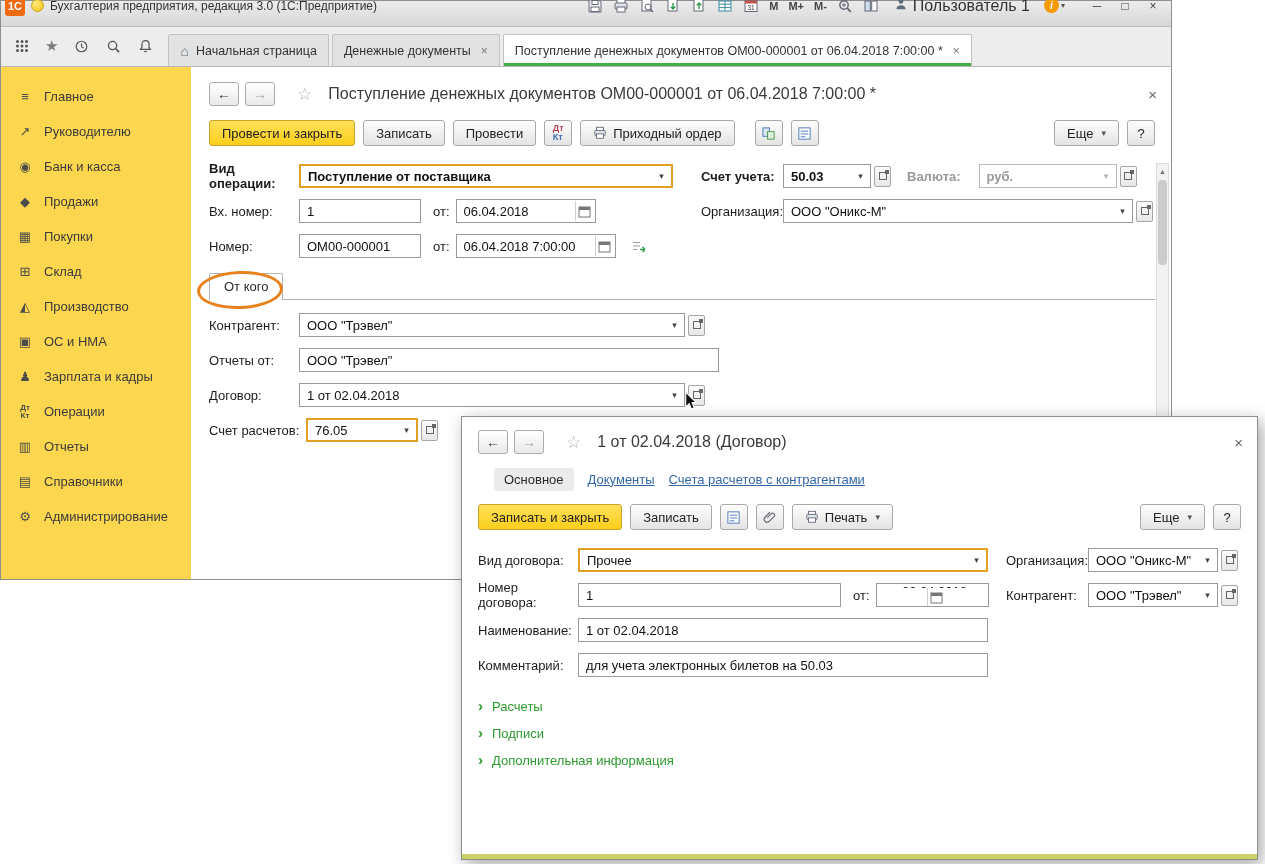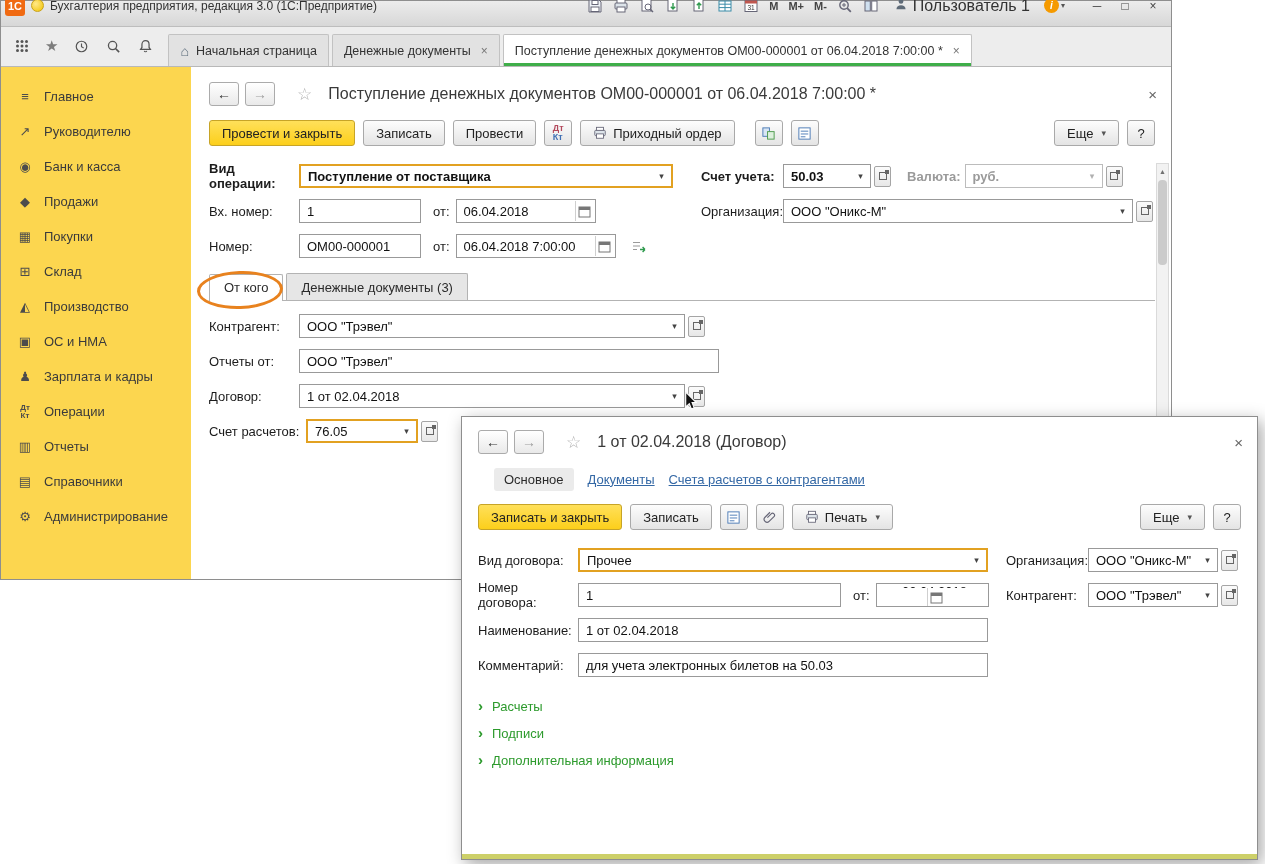--- a/index.html
+++ b/index.html
@@ -365,21 +365,21 @@
           </span>
         <span class="rcol">
           <span class="rlbl">Счет учета:</span>
           <span class="fld w-acc">
               <span class="val">50.03</span>
               <span class="dd">▾</span>
             </span>
           <span class="openbtn">
               <i></i>
             </span>
-          <span class="lbl-gray" style="margin-left:16px;margin-right:4px;">Валюта:</span>
+          <span class="lbl-gray" style="margin-left:16px;margin-right:18px;">Валюта:</span>
           <span class="fld dis w-cur">
               <span class="val">руб.</span>
               <span class="dd">▾</span>
             </span>
           <span class="openbtn">
               <i></i>
             </span>
         </span>
       </div>
 
@@ -428,21 +428,20 @@
         <span class="tbi" style="margin-left:14px;">
             <svg width="16" height="16" viewBox="0 0 16 16">
               <path d="M2 4.5h7M2 8h7M2 11.5h4" stroke="#9a9a9a" stroke-width="1.2"></path>
               <path d="M9 11.5h5m0 0l-2.4-2.4M14 11.5l-2.4 2.4" fill="none" stroke="#2f9a4e" stroke-width="1.4"></path>
             </svg>
           </span>
       </div>
 
       <div class="doctabs">
         <span class="dtab active">От кого</span>
-        <span class="dtab">Денежные документы (3)</span>
       </div>
       <div class="annot"></div>
 
       <div class="panel">
         <div class="frow">
           <span class="lbl">Контрагент:</span>
           <span class="fld w-cp">
               <span class="val">ООО "Трэвел"</span>
               <span class="dd">▾</span>
             </span>

